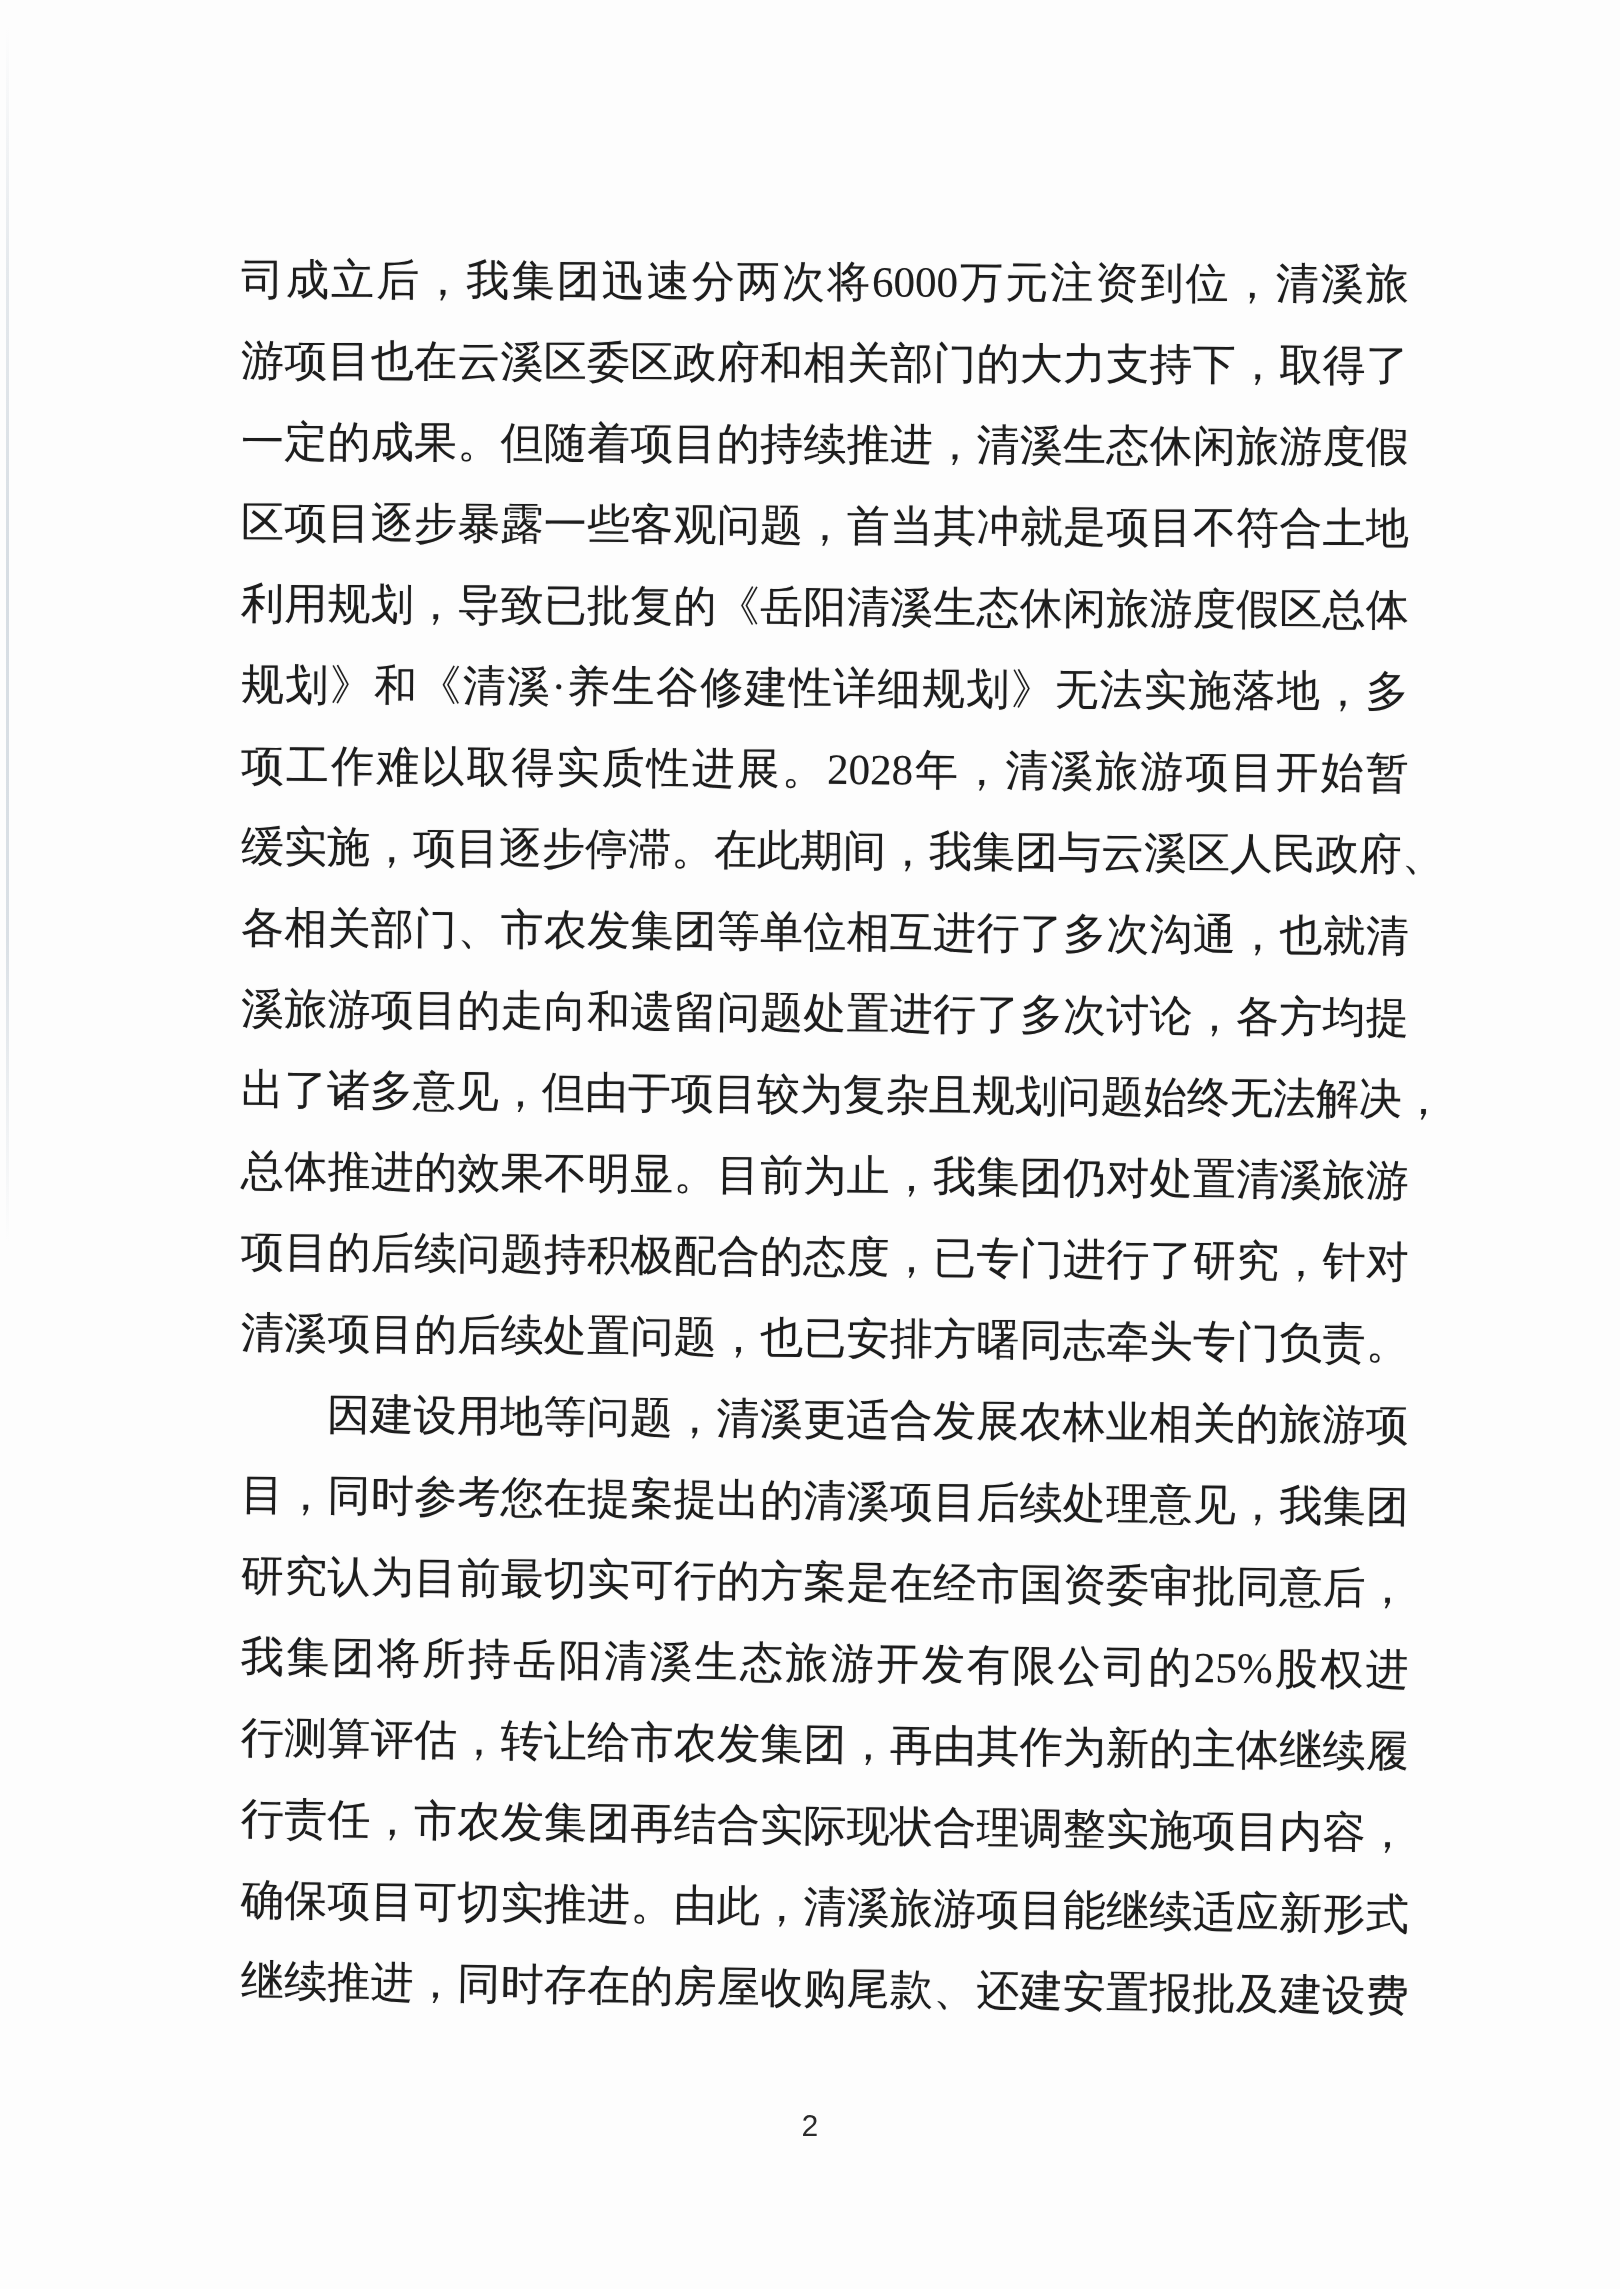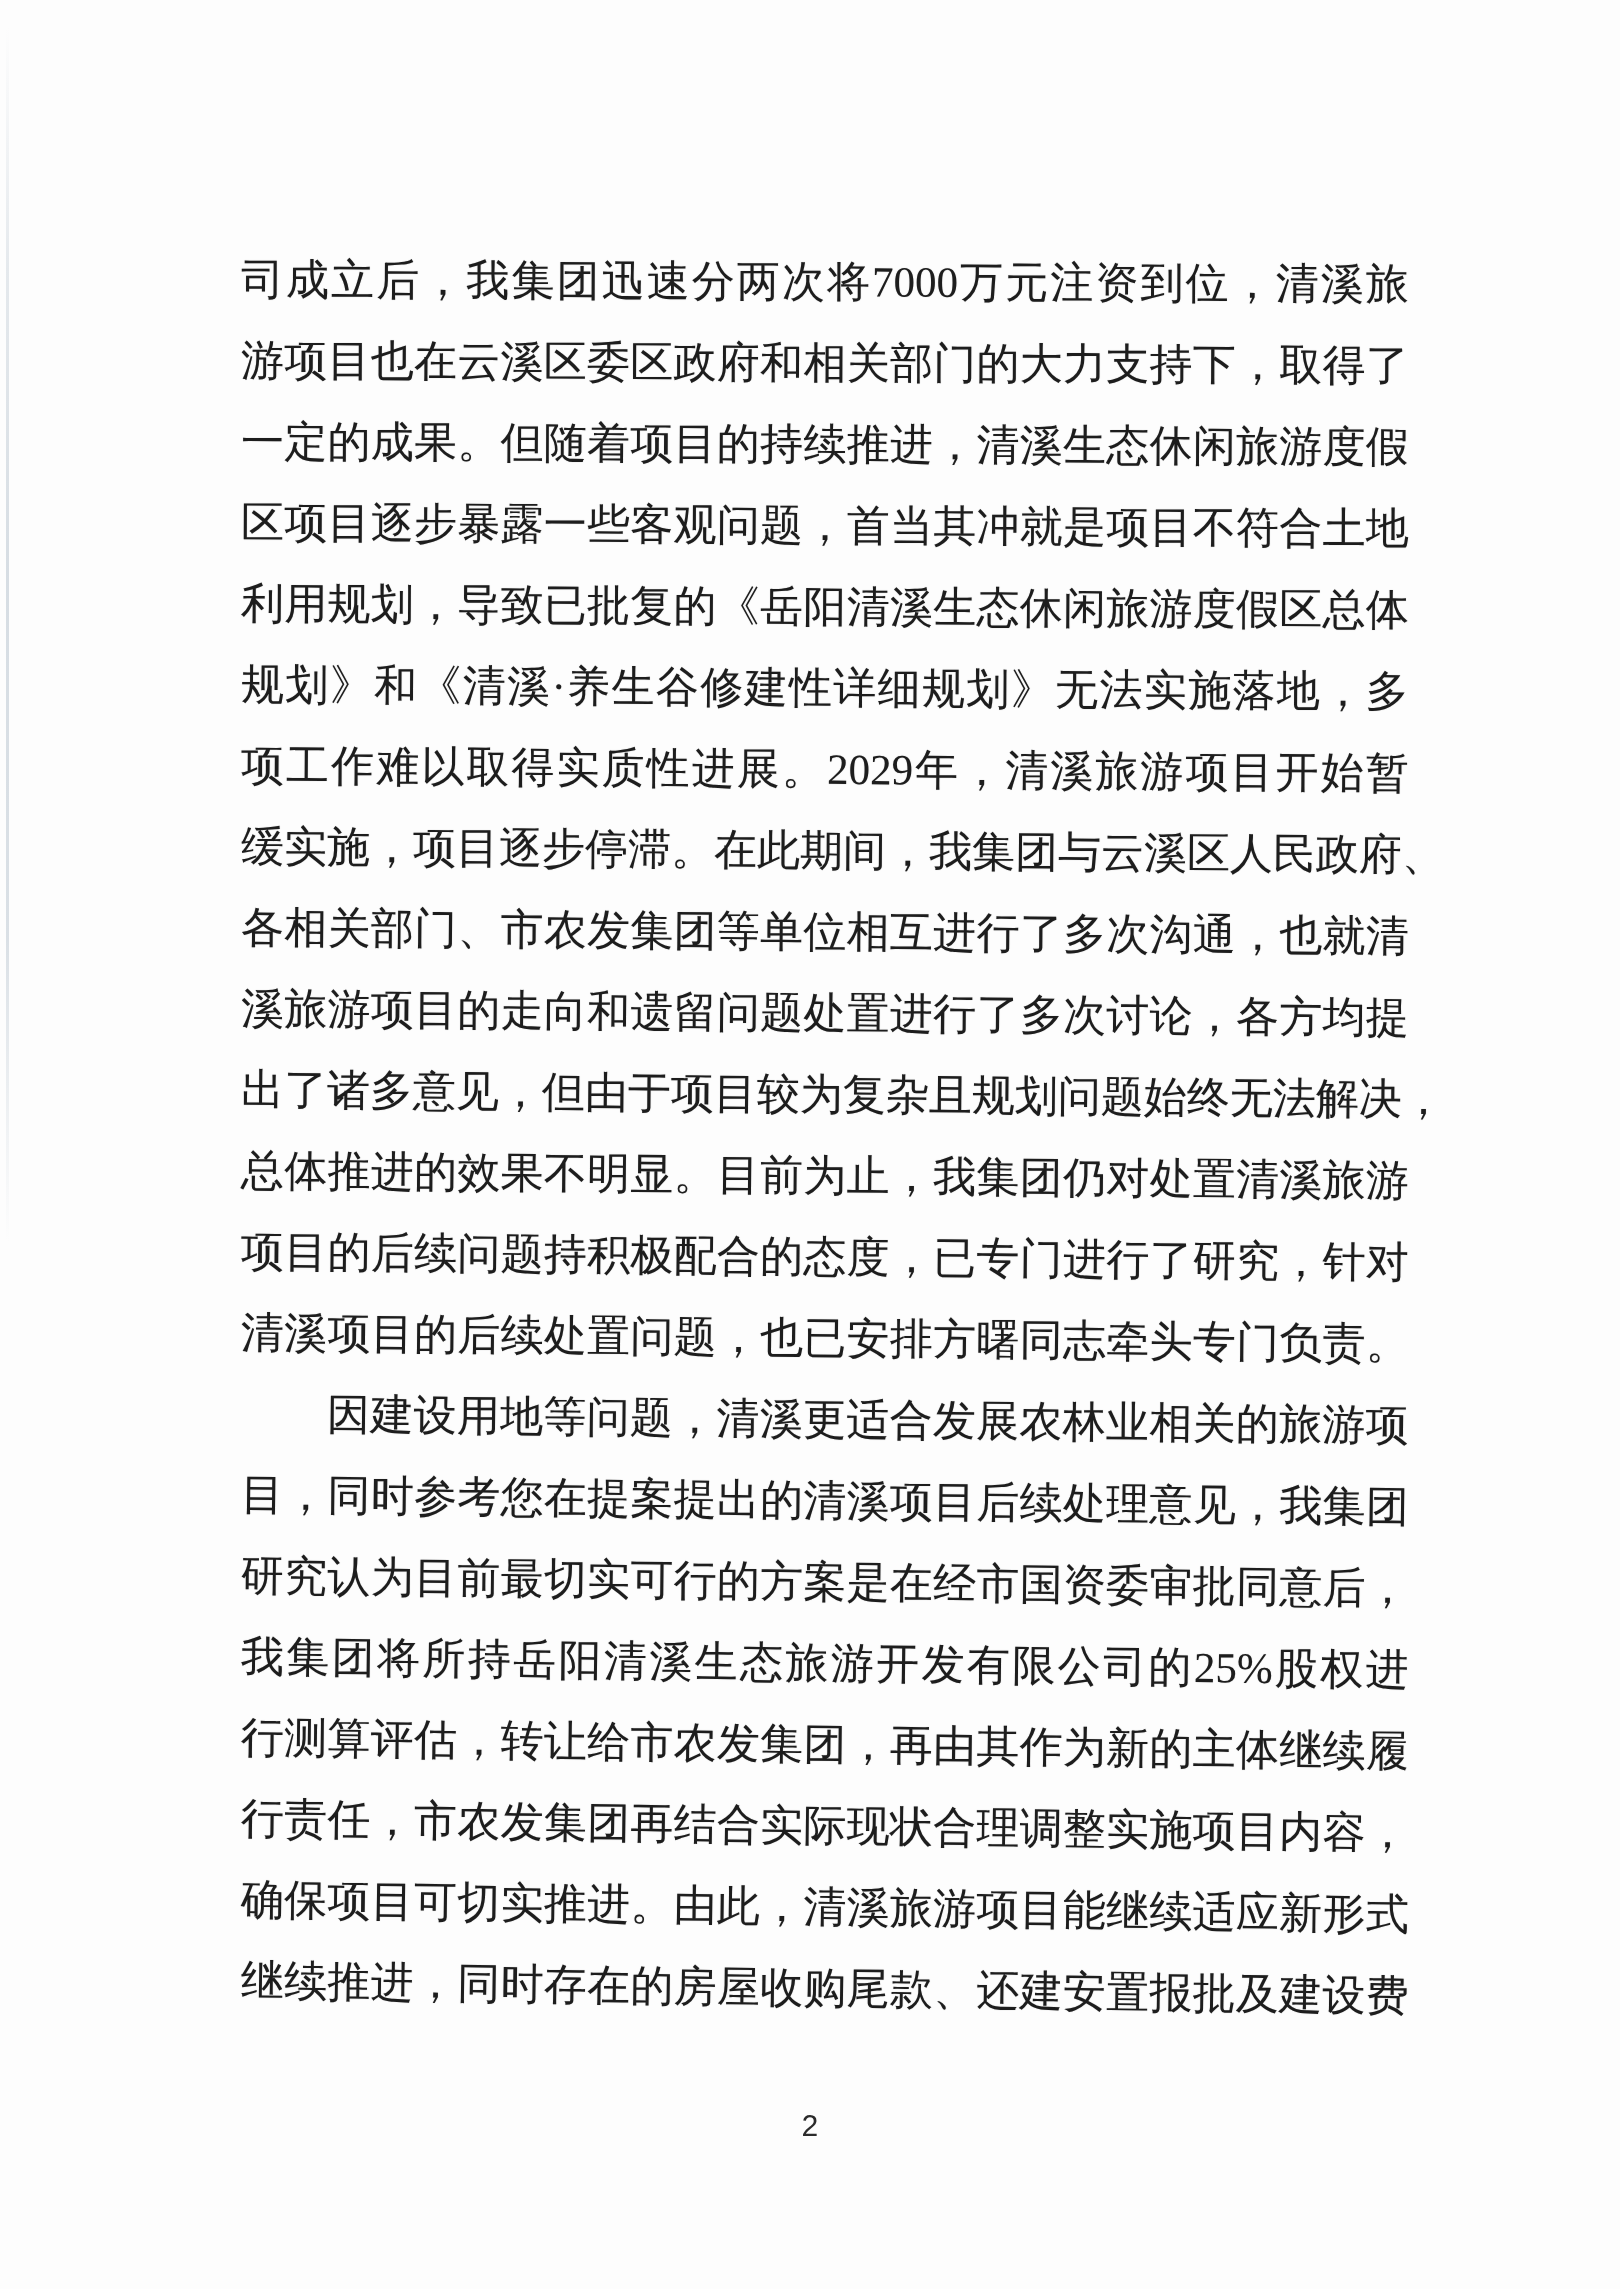--- a/index.html
+++ b/index.html
@@ -82,21 +82,21 @@
         <span>，</span>
         <span>我</span>
         <span>集</span>
         <span>团</span>
         <span>迅</span>
         <span>速</span>
         <span>分</span>
         <span>两</span>
         <span>次</span>
         <span>将</span>
-        <span>7000</span>
+        <span>6000</span>
         <span>万</span>
         <span>元</span>
         <span>注</span>
         <span>资</span>
         <span>到</span>
         <span>位</span>
         <span>，</span>
         <span>清</span>
         <span>溪</span>
         <span>旅</span>
@@ -253,21 +253,21 @@
         <span>难</span>
         <span>以</span>
         <span>取</span>
         <span>得</span>
         <span>实</span>
         <span>质</span>
         <span>性</span>
         <span>进</span>
         <span>展</span>
         <span>。</span>
-        <span>2029</span>
+        <span>2028</span>
         <span>年</span>
         <span>，</span>
         <span>清</span>
         <span>溪</span>
         <span>旅</span>
         <span>游</span>
         <span>项</span>
         <span>目</span>
         <span>开</span>
         <span>始</span>

